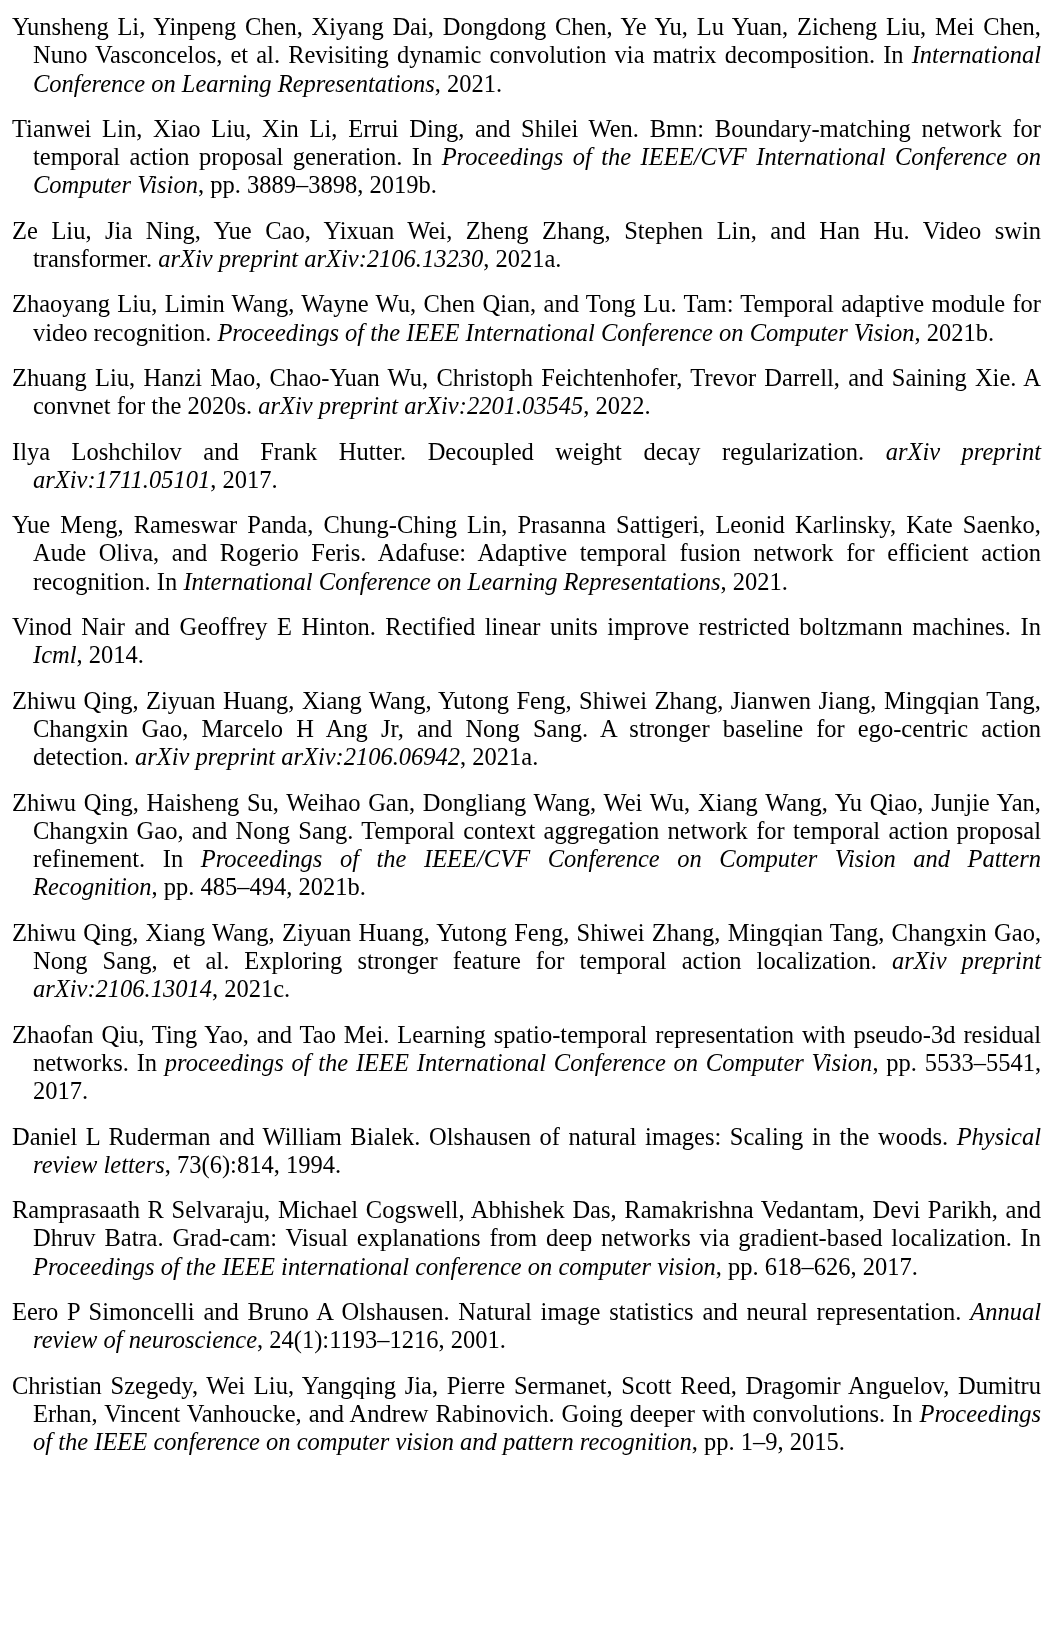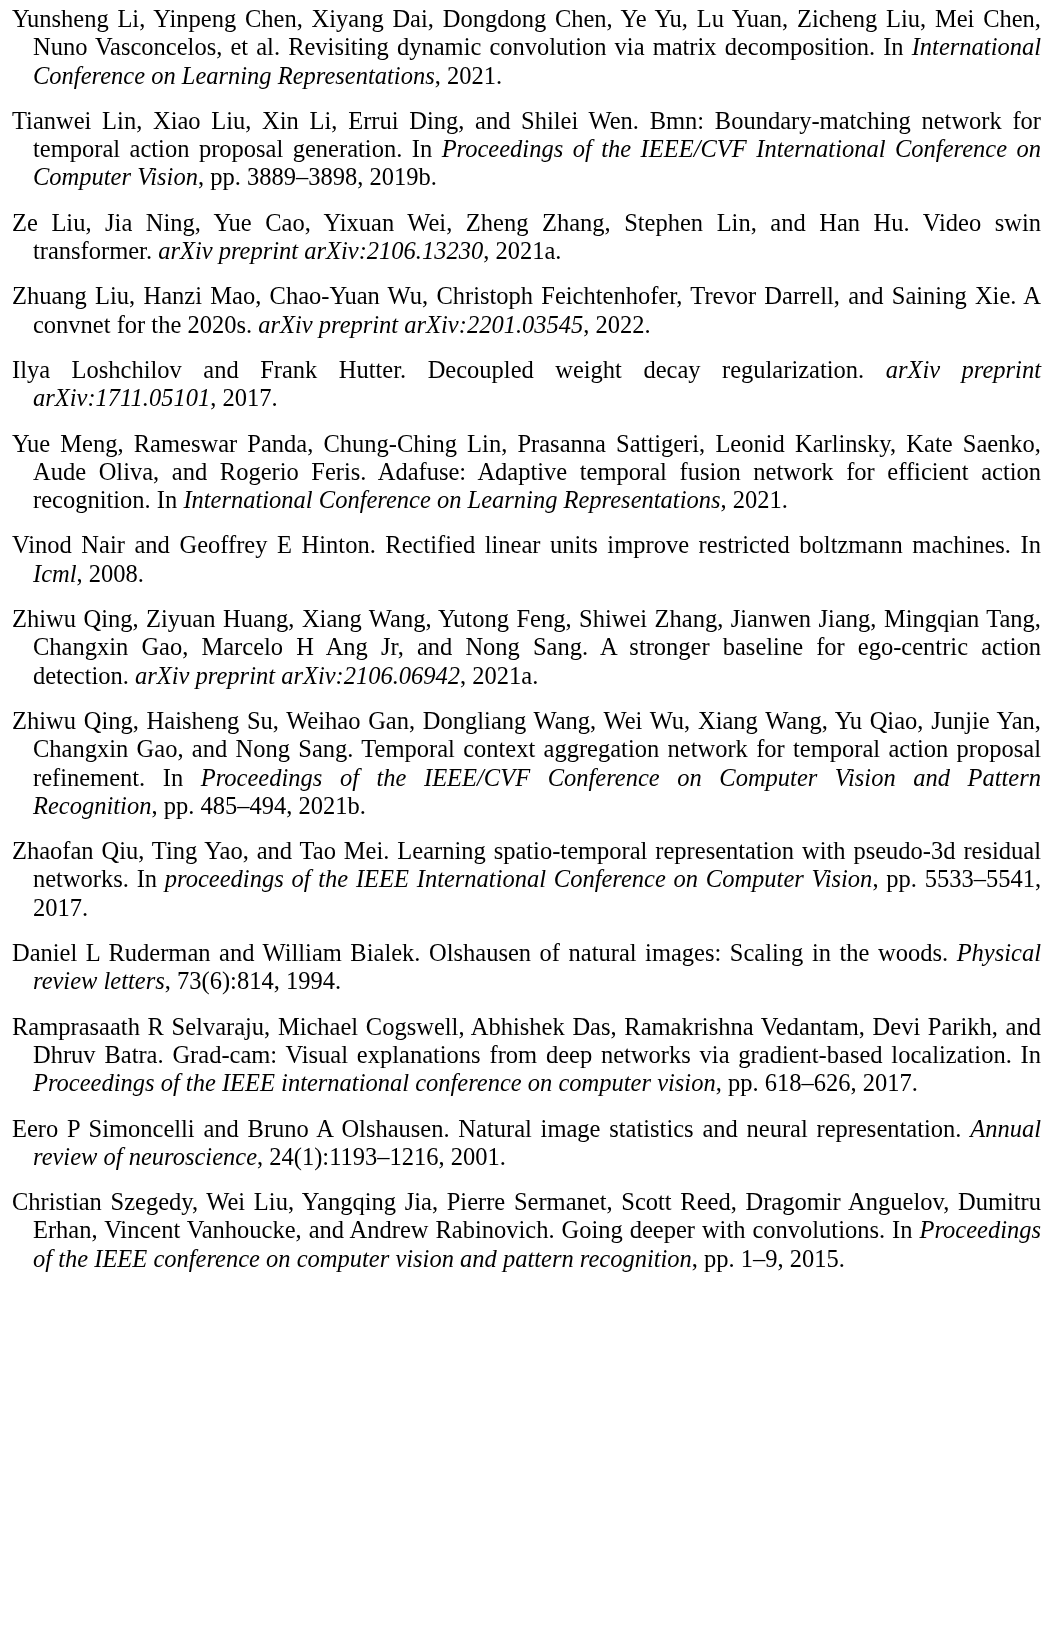--- a/index.html
+++ b/index.html
@@ -6,21 +6,21 @@
     margin: 0;
     padding: 0;
     background: #ffffff;
   }
   .page {
     width: 1053px;
     height: 1641px;
     box-sizing: border-box;
     background: #ffffff;
     color: #000000;
-    padding: 5px 12px 0 12px;
+    padding: 13px 12px 0 12px;
     overflow: hidden;
     font-family: "Liberation Serif", "DejaVu Serif", serif;
     border-radius: 31px;
   }
   .ref-list {
     width: 100%;
   }
   p.ref {
     font-size: 24.5px;
     line-height: 28.3px;
@@ -38,25 +38,27 @@
   }
 </style>
 </head>
 <body>
 
 <main class="page">
   <section class="ref-list">
     <p class="ref"><span>Yunsheng Li, Yinpeng Chen, Xiyang Dai, Dongdong Chen, Ye Yu, Lu Yuan, Zicheng Liu, Mei Chen, Nuno Vasconcelos, et al. Revisiting dynamic convolution via matrix decomposition. In </span><span class="it">International Conference on Learning Representations</span><span>, 2021.</span></p>
     <p class="ref"><span>Tianwei Lin, Xiao Liu, Xin Li, Errui Ding, and Shilei Wen. Bmn: Boundary-matching network for temporal action proposal generation. In </span><span class="it">Proceedings of the IEEE/CVF International Conference on Computer Vision</span><span>, pp. 3889–3898, 2019b.</span></p>
     <p class="ref"><span>Ze Liu, Jia Ning, Yue Cao, Yixuan Wei, Zheng Zhang, Stephen Lin, and Han Hu. Video swin transformer. </span><span class="it">arXiv preprint arXiv:2106.13230</span><span>, 2021a.</span></p>
+    <p class="ref"><span>Zhaoyang Liu, Limin Wang, Wayne Wu, Chen Qian, and Tong Lu. Tam: Temporal adaptive module for video recognition. </span><span class="it">Proceedings of the IEEE International Conference on Computer Vision</span><span>, 2021b.</span></p>
     <p class="ref"><span>Zhuang Liu, Hanzi Mao, Chao-Yuan Wu, Christoph Feichtenhofer, Trevor Darrell, and Saining Xie. A convnet for the 2020s. </span><span class="it">arXiv preprint arXiv:2201.03545</span><span>, 2022.</span></p>
     <p class="ref"><span>Ilya Loshchilov and Frank Hutter. Decoupled weight decay regularization. </span><span class="it">arXiv preprint arXiv:1711.05101</span><span>, 2017.</span></p>
     <p class="ref"><span>Yue Meng, Rameswar Panda, Chung-Ching Lin, Prasanna Sattigeri, Leonid Karlinsky, Kate Saenko, Aude Oliva, and Rogerio Feris. Adafuse: Adaptive temporal fusion network for efficient action recognition. In </span><span class="it">International Conference on Learning Representations</span><span>, 2021.</span></p>
-    <p class="ref"><span>Vinod Nair and Geoffrey E Hinton. Rectified linear units improve restricted boltzmann machines. In </span><span class="it">Icml</span><span>, 2008.</span></p>
+    <p class="ref"><span>Vinod Nair and Geoffrey E Hinton. Rectified linear units improve restricted boltzmann machines. In </span><span class="it">Icml</span><span>, 2014.</span></p>
     <p class="ref"><span>Zhiwu Qing, Ziyuan Huang, Xiang Wang, Yutong Feng, Shiwei Zhang, Jianwen Jiang, Mingqian Tang, Changxin Gao, Marcelo H Ang Jr, and Nong Sang. A stronger baseline for ego-centric action detection. </span><span class="it">arXiv preprint arXiv:2106.06942</span><span>, 2021a.</span></p>
     <p class="ref"><span>Zhiwu Qing, Haisheng Su, Weihao Gan, Dongliang Wang, Wei Wu, Xiang Wang, Yu Qiao, Junjie Yan, Changxin Gao, and Nong Sang. Temporal context aggregation network for temporal action proposal refinement. In </span><span class="it">Proceedings of the IEEE/CVF Conference on Computer Vision and Pattern Recognition</span><span>, pp. 485–494, 2021b.</span></p>
+    <p class="ref"><span>Zhiwu Qing, Xiang Wang, Ziyuan Huang, Yutong Feng, Shiwei Zhang, Mingqian Tang, Changxin Gao, Nong Sang, et al. Exploring stronger feature for temporal action localization. </span><span class="it">arXiv preprint arXiv:2106.13014</span><span>, 2021c.</span></p>
     <p class="ref"><span>Zhaofan Qiu, Ting Yao, and Tao Mei. Learning spatio-temporal representation with pseudo-3d residual networks. In </span><span class="it">proceedings of the IEEE International Conference on Computer Vision</span><span>, pp. 5533–5541, 2017.</span></p>
     <p class="ref"><span>Daniel L Ruderman and William Bialek. Olshausen of natural images: Scaling in the woods. </span><span class="it">Physical review letters</span><span>, 73(6):814, 1994.</span></p>
     <p class="ref"><span>Ramprasaath R Selvaraju, Michael Cogswell, Abhishek Das, Ramakrishna Vedantam, Devi Parikh, and Dhruv Batra. Grad-cam: Visual explanations from deep networks via gradient-based localization. In </span><span class="it">Proceedings of the IEEE international conference on computer vision</span><span>, pp. 618–626, 2017.</span></p>
     <p class="ref"><span>Eero P Simoncelli and Bruno A Olshausen. Natural image statistics and neural representation. </span><span class="it">Annual review of neuroscience</span><span>, 24(1):1193–1216, 2001.</span></p>
     <p class="ref"><span>Christian Szegedy, Wei Liu, Yangqing Jia, Pierre Sermanet, Scott Reed, Dragomir Anguelov, Dumitru Erhan, Vincent Vanhoucke, and Andrew Rabinovich. Going deeper with convolutions. In </span><span class="it">Proceedings of the IEEE conference on computer vision and pattern recognition</span><span>, pp. 1–9, 2015.</span></p>
   </section>
 </main>
 
 </body></html>

